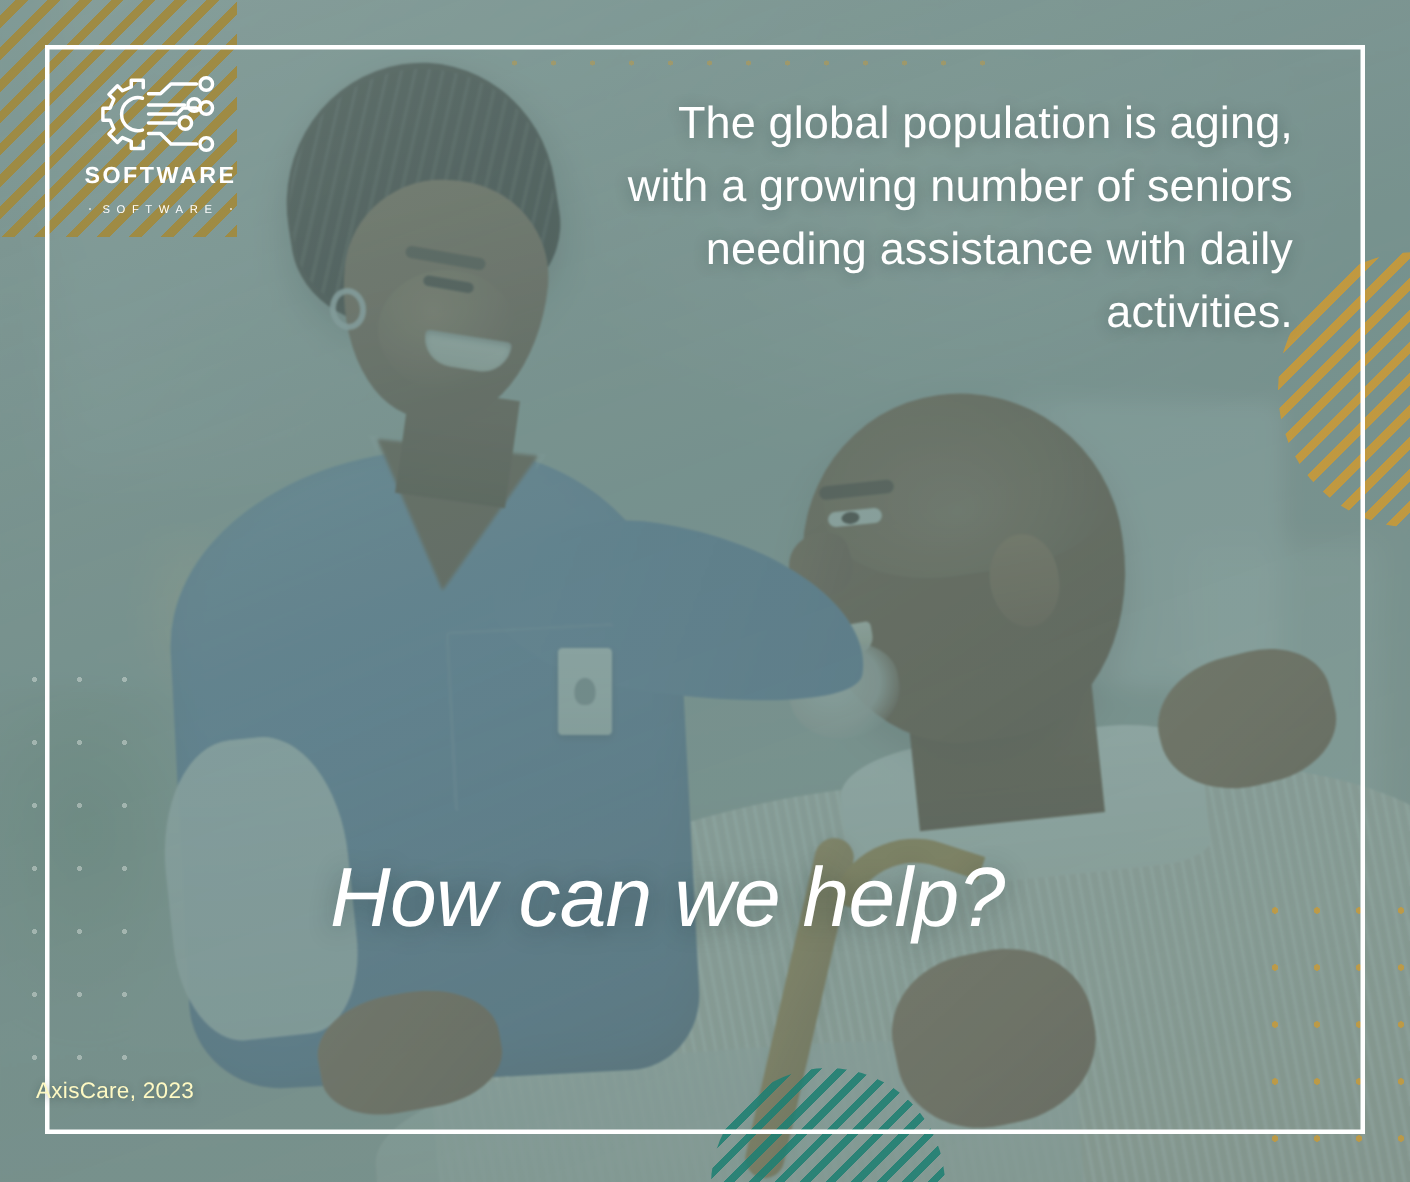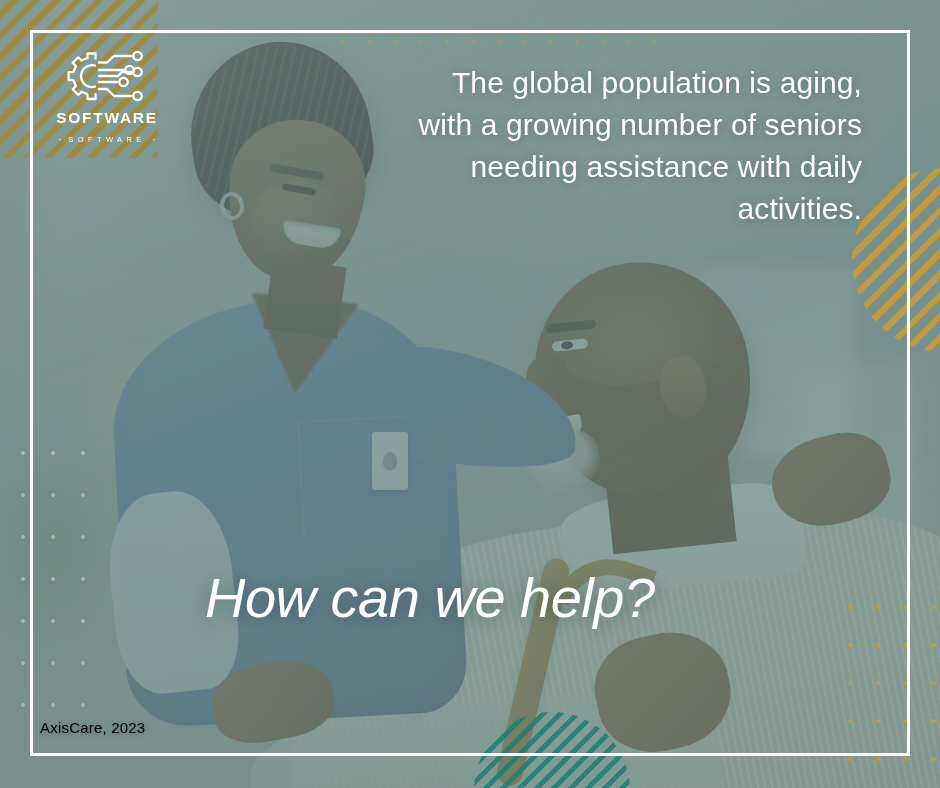--- a/index.html
+++ b/index.html
@@ -394,34 +394,34 @@
     color:#ffffff;
     font-size:30px;
     font-weight:400;
     line-height:1.40;
     letter-spacing:.1px;
     text-shadow:0 1px 10px rgba(20,40,40,.30);
   }
 
   
   .cta {
-    position:absolute; left:205px; top:570px;
+    position:absolute; left:220px; top:570px;
     color:#ffffff;
     font-size:56px;
     font-style:italic;
     font-weight:400;
     letter-spacing:-.5px;
     line-height:1;
     text-shadow:0 2px 16px rgba(20,40,40,.35);
   }
 
   
   .credit {
-    position:absolute; left:40px; bottom:52px;
-    color:#000000;
+    position:absolute; left:24px; bottom:52px;
+    color:#fef9c3;
     font-size:15px;
     font-weight:400;
     letter-spacing:.2px;
     text-shadow:0 1px 6px rgba(20,40,40,.35);
   }
 </style>
 </head>
 <body>
 
 <div class="canvas">

